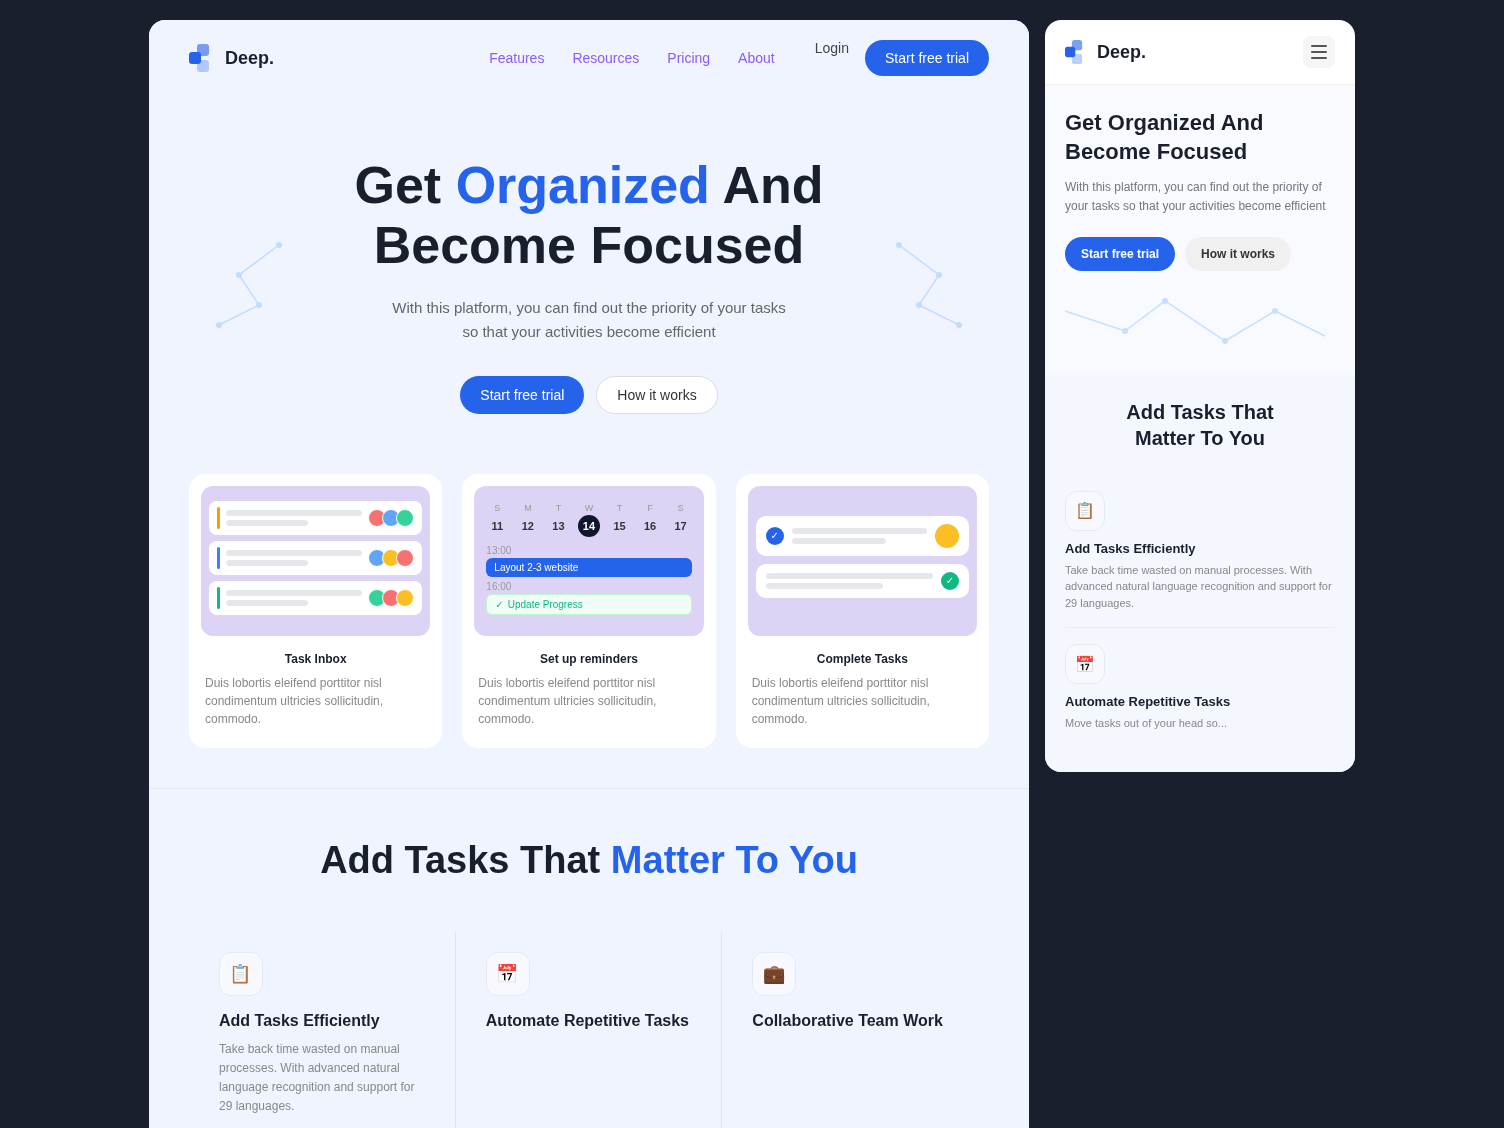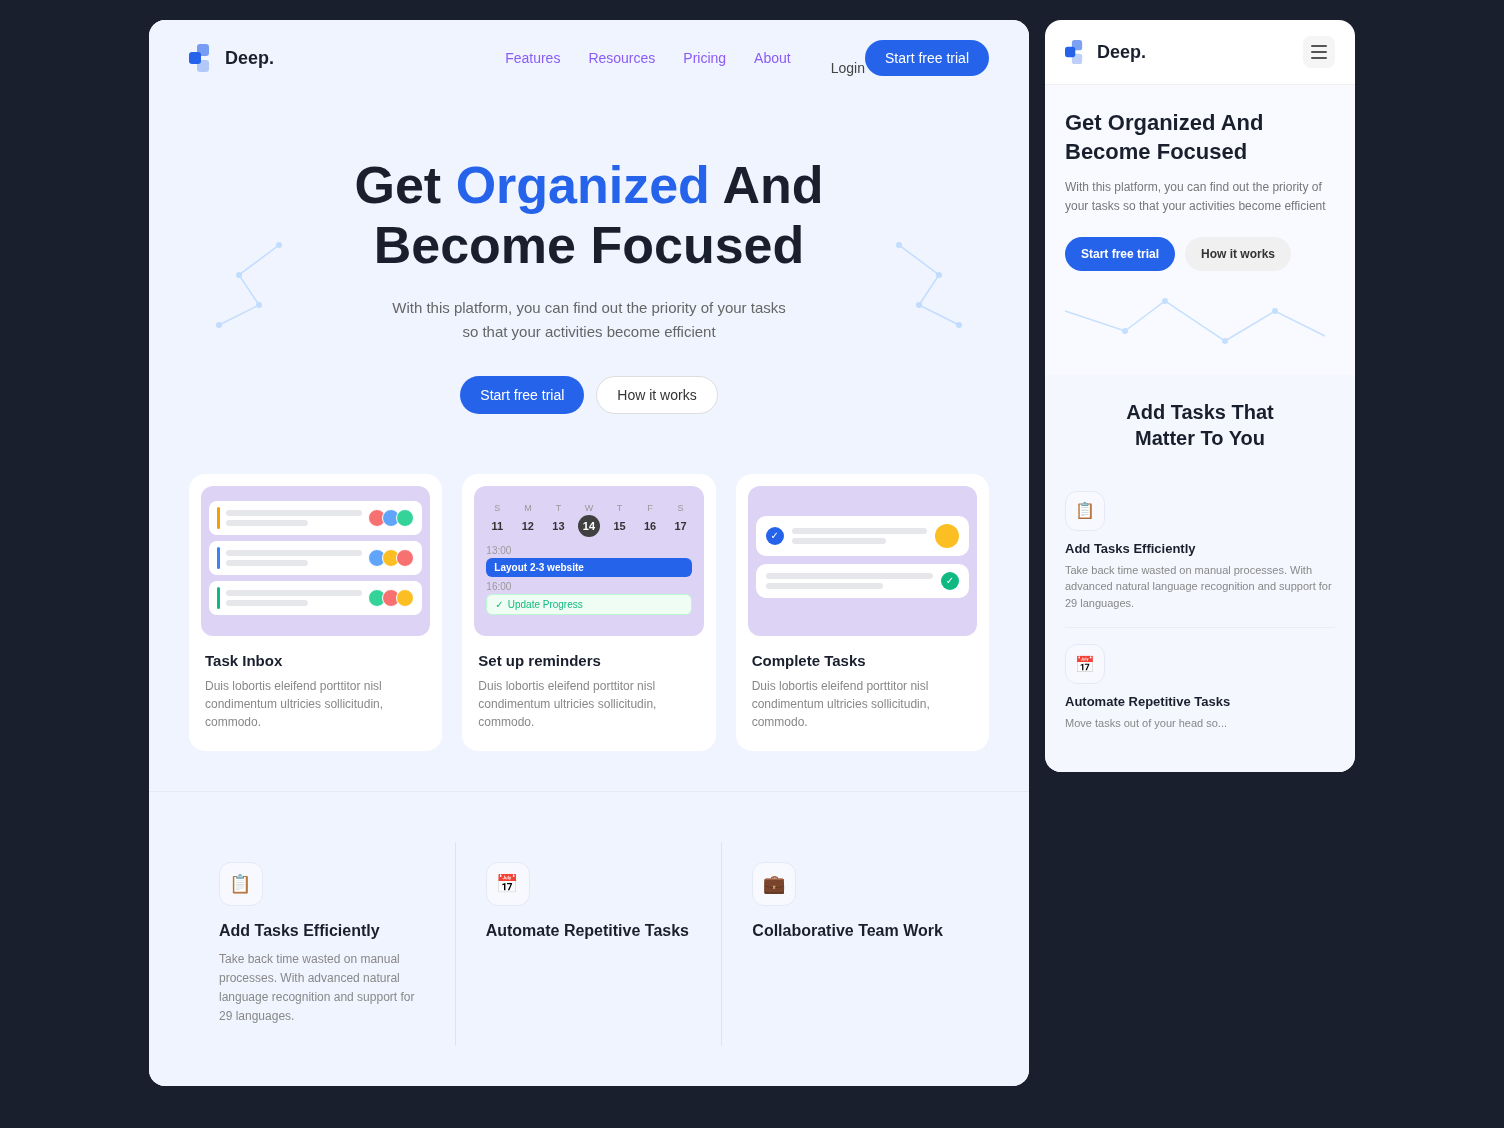--- a/index.html
+++ b/index.html
@@ -52,21 +52,22 @@
     .nav-link {
       font-size: 14px;
       color: #8b5cf6;
       cursor: pointer;
       display: flex;
       align-items: center;
       gap: 4px;
     }
     .nav-actions {
       display: flex;
-      align-items: flex-end;
+      align-items: flex-start;
+      gap: 16px;
     }
     .btn-login {
       font-size: 14px;
       color: #444;
       cursor: pointer;
       background: none;
       border: none;
     }
     .btn-primary {
       background: #2563eb;
@@ -147,24 +148,25 @@
       height: 150px;
       border-radius: 12px;
       margin: 12px 12px 16px;
       display: flex;
       align-items: center;
       justify-content: center;
       overflow: hidden;
     }
     .card-img.purple { background: #ddd4f5; }
     .card-title {
-      font-size: 15px;
+      font-size: 12px;
       font-weight: 700;
       color: #1a1f2e;
       padding: 0 16px 8px;
+      text-align: center;
     }
     .card-desc {
       font-size: 12px;
       color: #888;
       padding: 0 16px;
       line-height: 1.5;
     }
 
     
     .task-inbox-content {
@@ -235,34 +237,34 @@
       color: #333;
       width: 22px;
       height: 22px;
       display: flex;
       align-items: center;
       justify-content: center;
       border-radius: 50%;
       margin: 2px auto 0;
     }
     .cal-day-num.active {
-      background: #404040;
+      background: #0f172a;
       color: #fff;
     }
     .cal-event {
       padding: 4px 8px;
       border-radius: 6px;
       font-size: 10px;
       margin-bottom: 4px;
       display: flex;
       align-items: center;
       gap: 4px;
     }
     .cal-event.orange { background: #fff7ed; color: #f59e0b; border: 1px solid #fed7aa; }
-    .cal-event.blue { background: #2563eb; color: #fff; font-weight: bold; }
+    .cal-event.blue { background: #2563eb; color: #fff; }
     .cal-event.green { background: #f0fdf4; color: #10b981; border: 1px solid #bbf7d0; }
     .cal-time {
       font-size: 10px;
       color: #999;
       margin-bottom: 2px;
     }
 
     
     .complete-content {
       width: 100%;
@@ -646,20 +648,23 @@
             </div>
           </div>
         </div>
         <div class="card-title">Complete Tasks</div>
         <div class="card-desc">Duis lobortis eleifend porttitor nisl condimentum ultricies sollicitudin, commodo.</div>
       </div>
     </div>
   </div>
 
   <div class="tasks-section">
+    <h2 class="section-title">
+      <span>Add Tasks That </span><span class="highlight">Matter To You</span>
+    </h2>
     <div class="features-grid">
       <div class="feature-item">
         <div class="feature-icon">📋</div>
         <div class="feature-title">Add Tasks Efficiently</div>
         <div class="feature-desc">Take back time wasted on manual processes. With advanced natural language recognition and support for 29 languages.</div>
       </div>
       <div class="feature-item">
         <div class="feature-icon">📅</div>
         <div class="feature-title">Automate Repetitive Tasks</div>
       </div>

